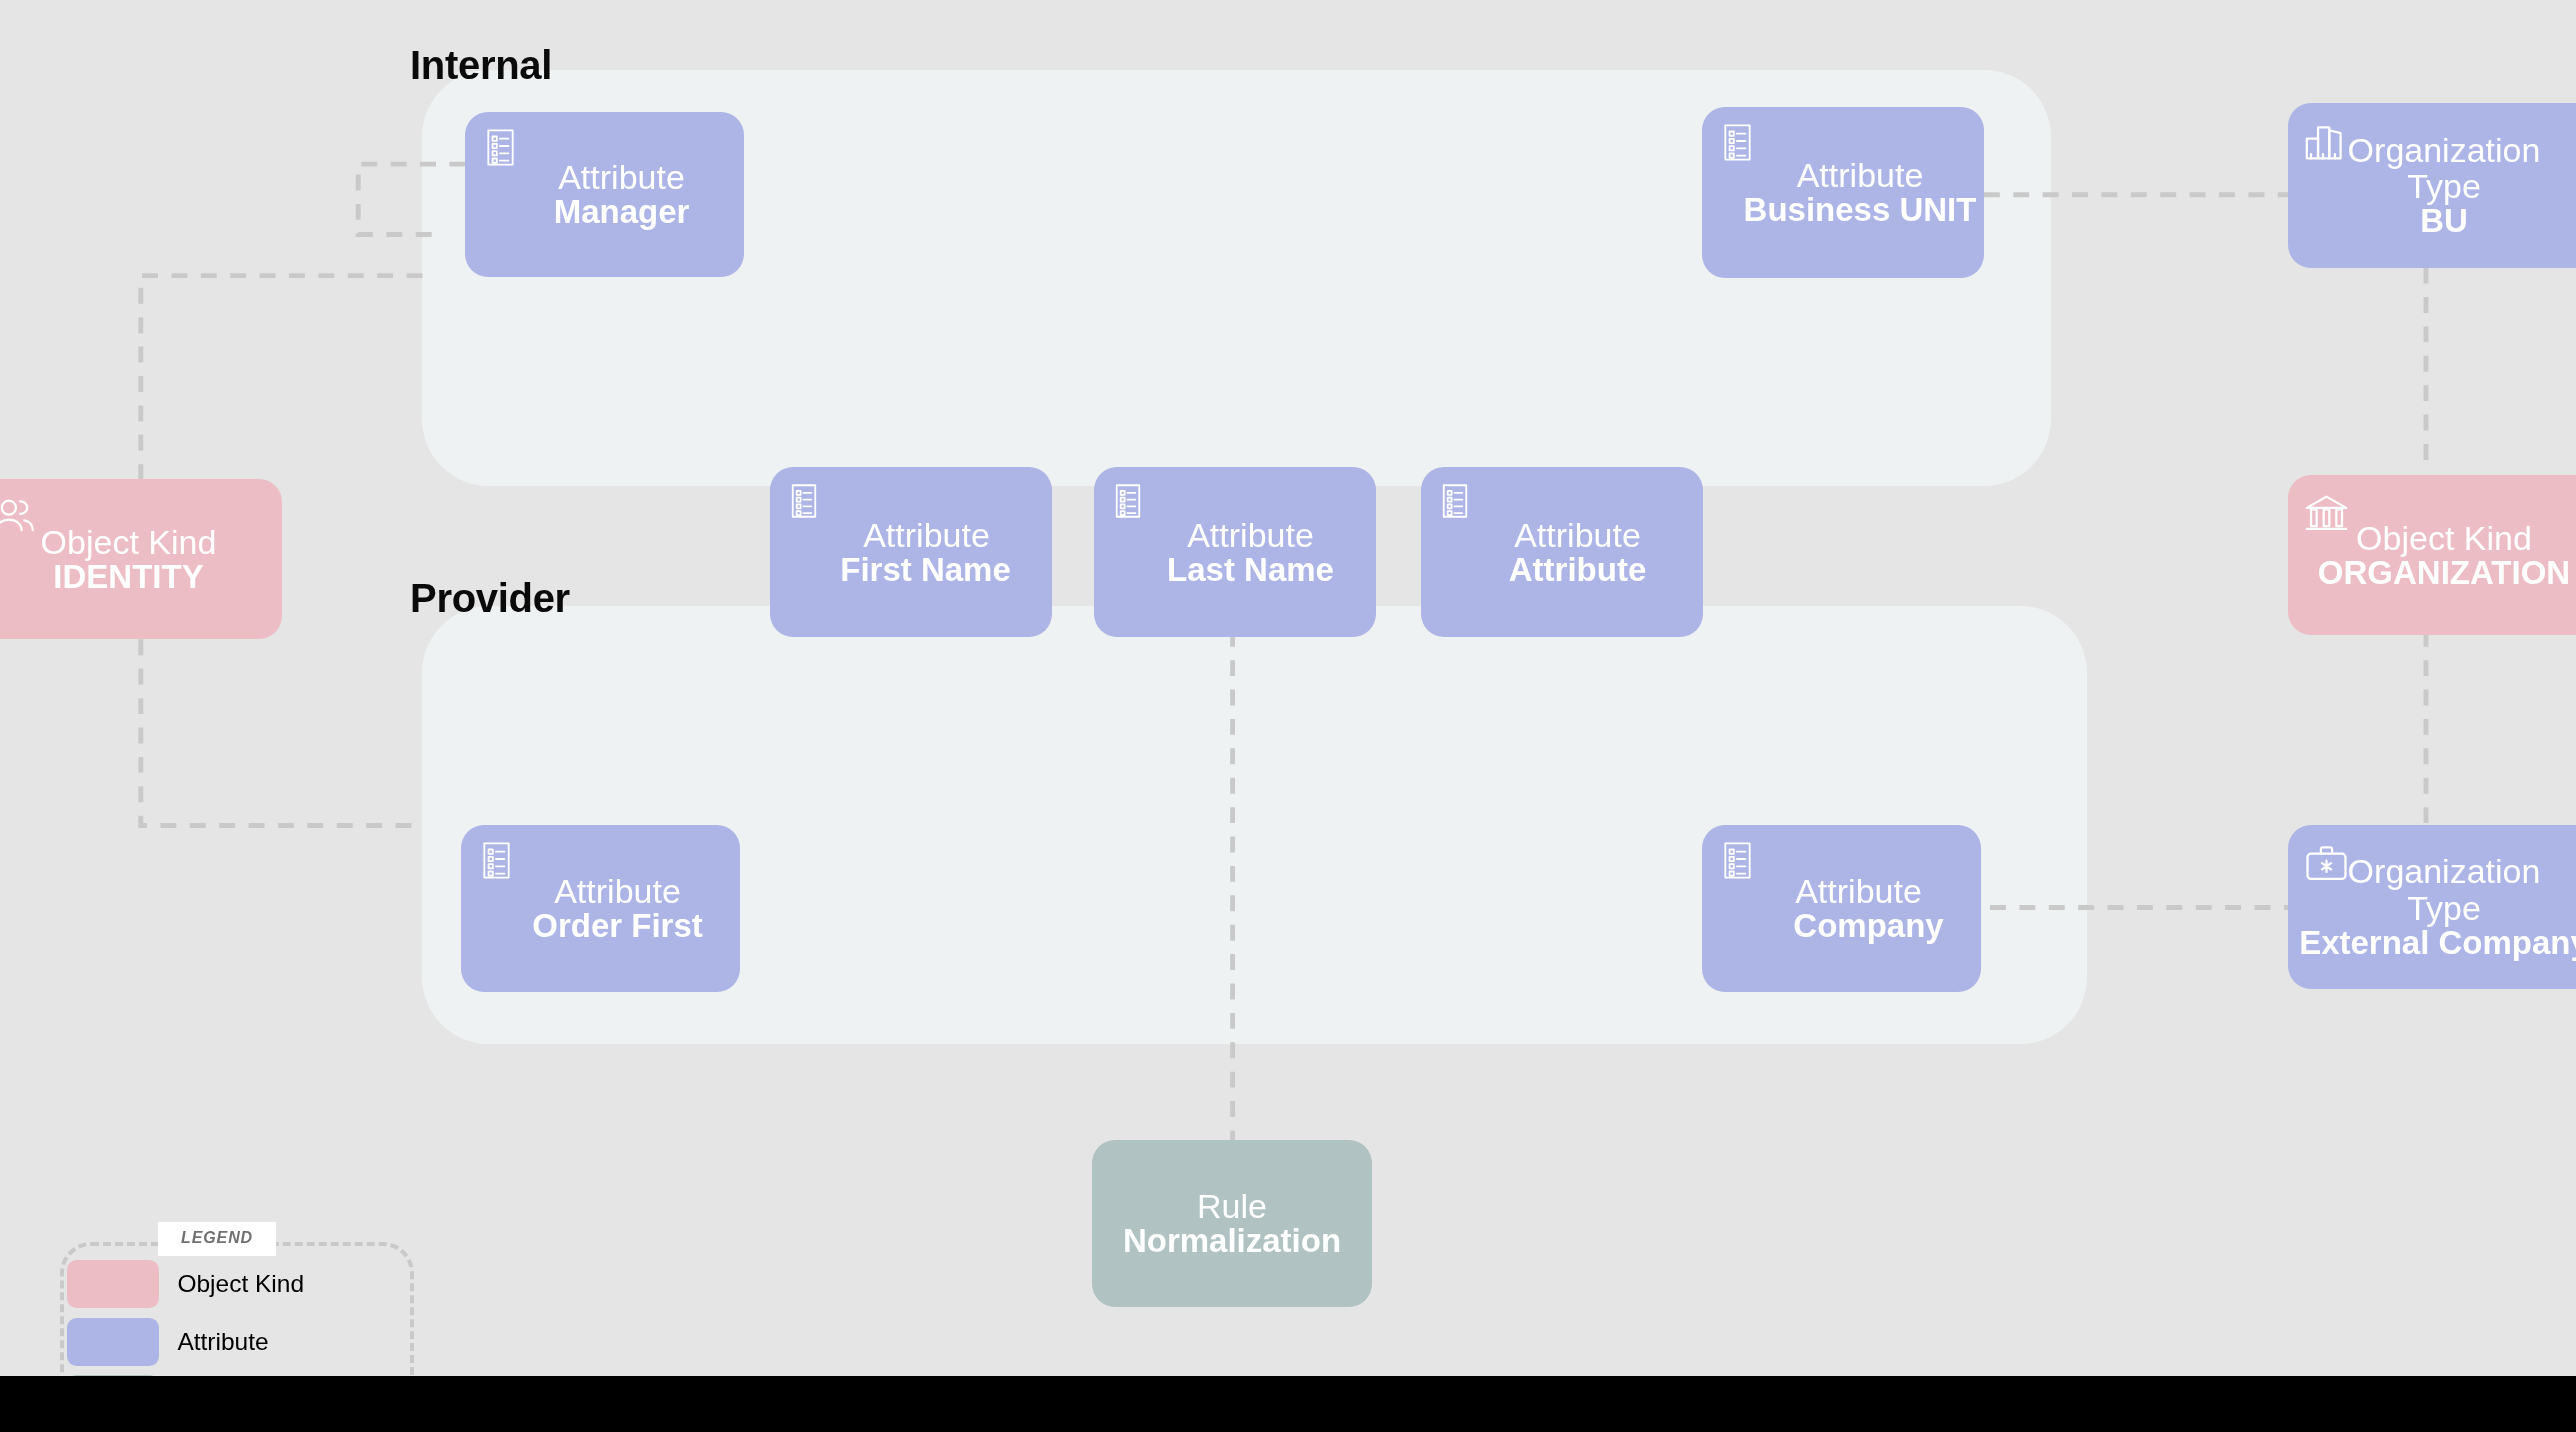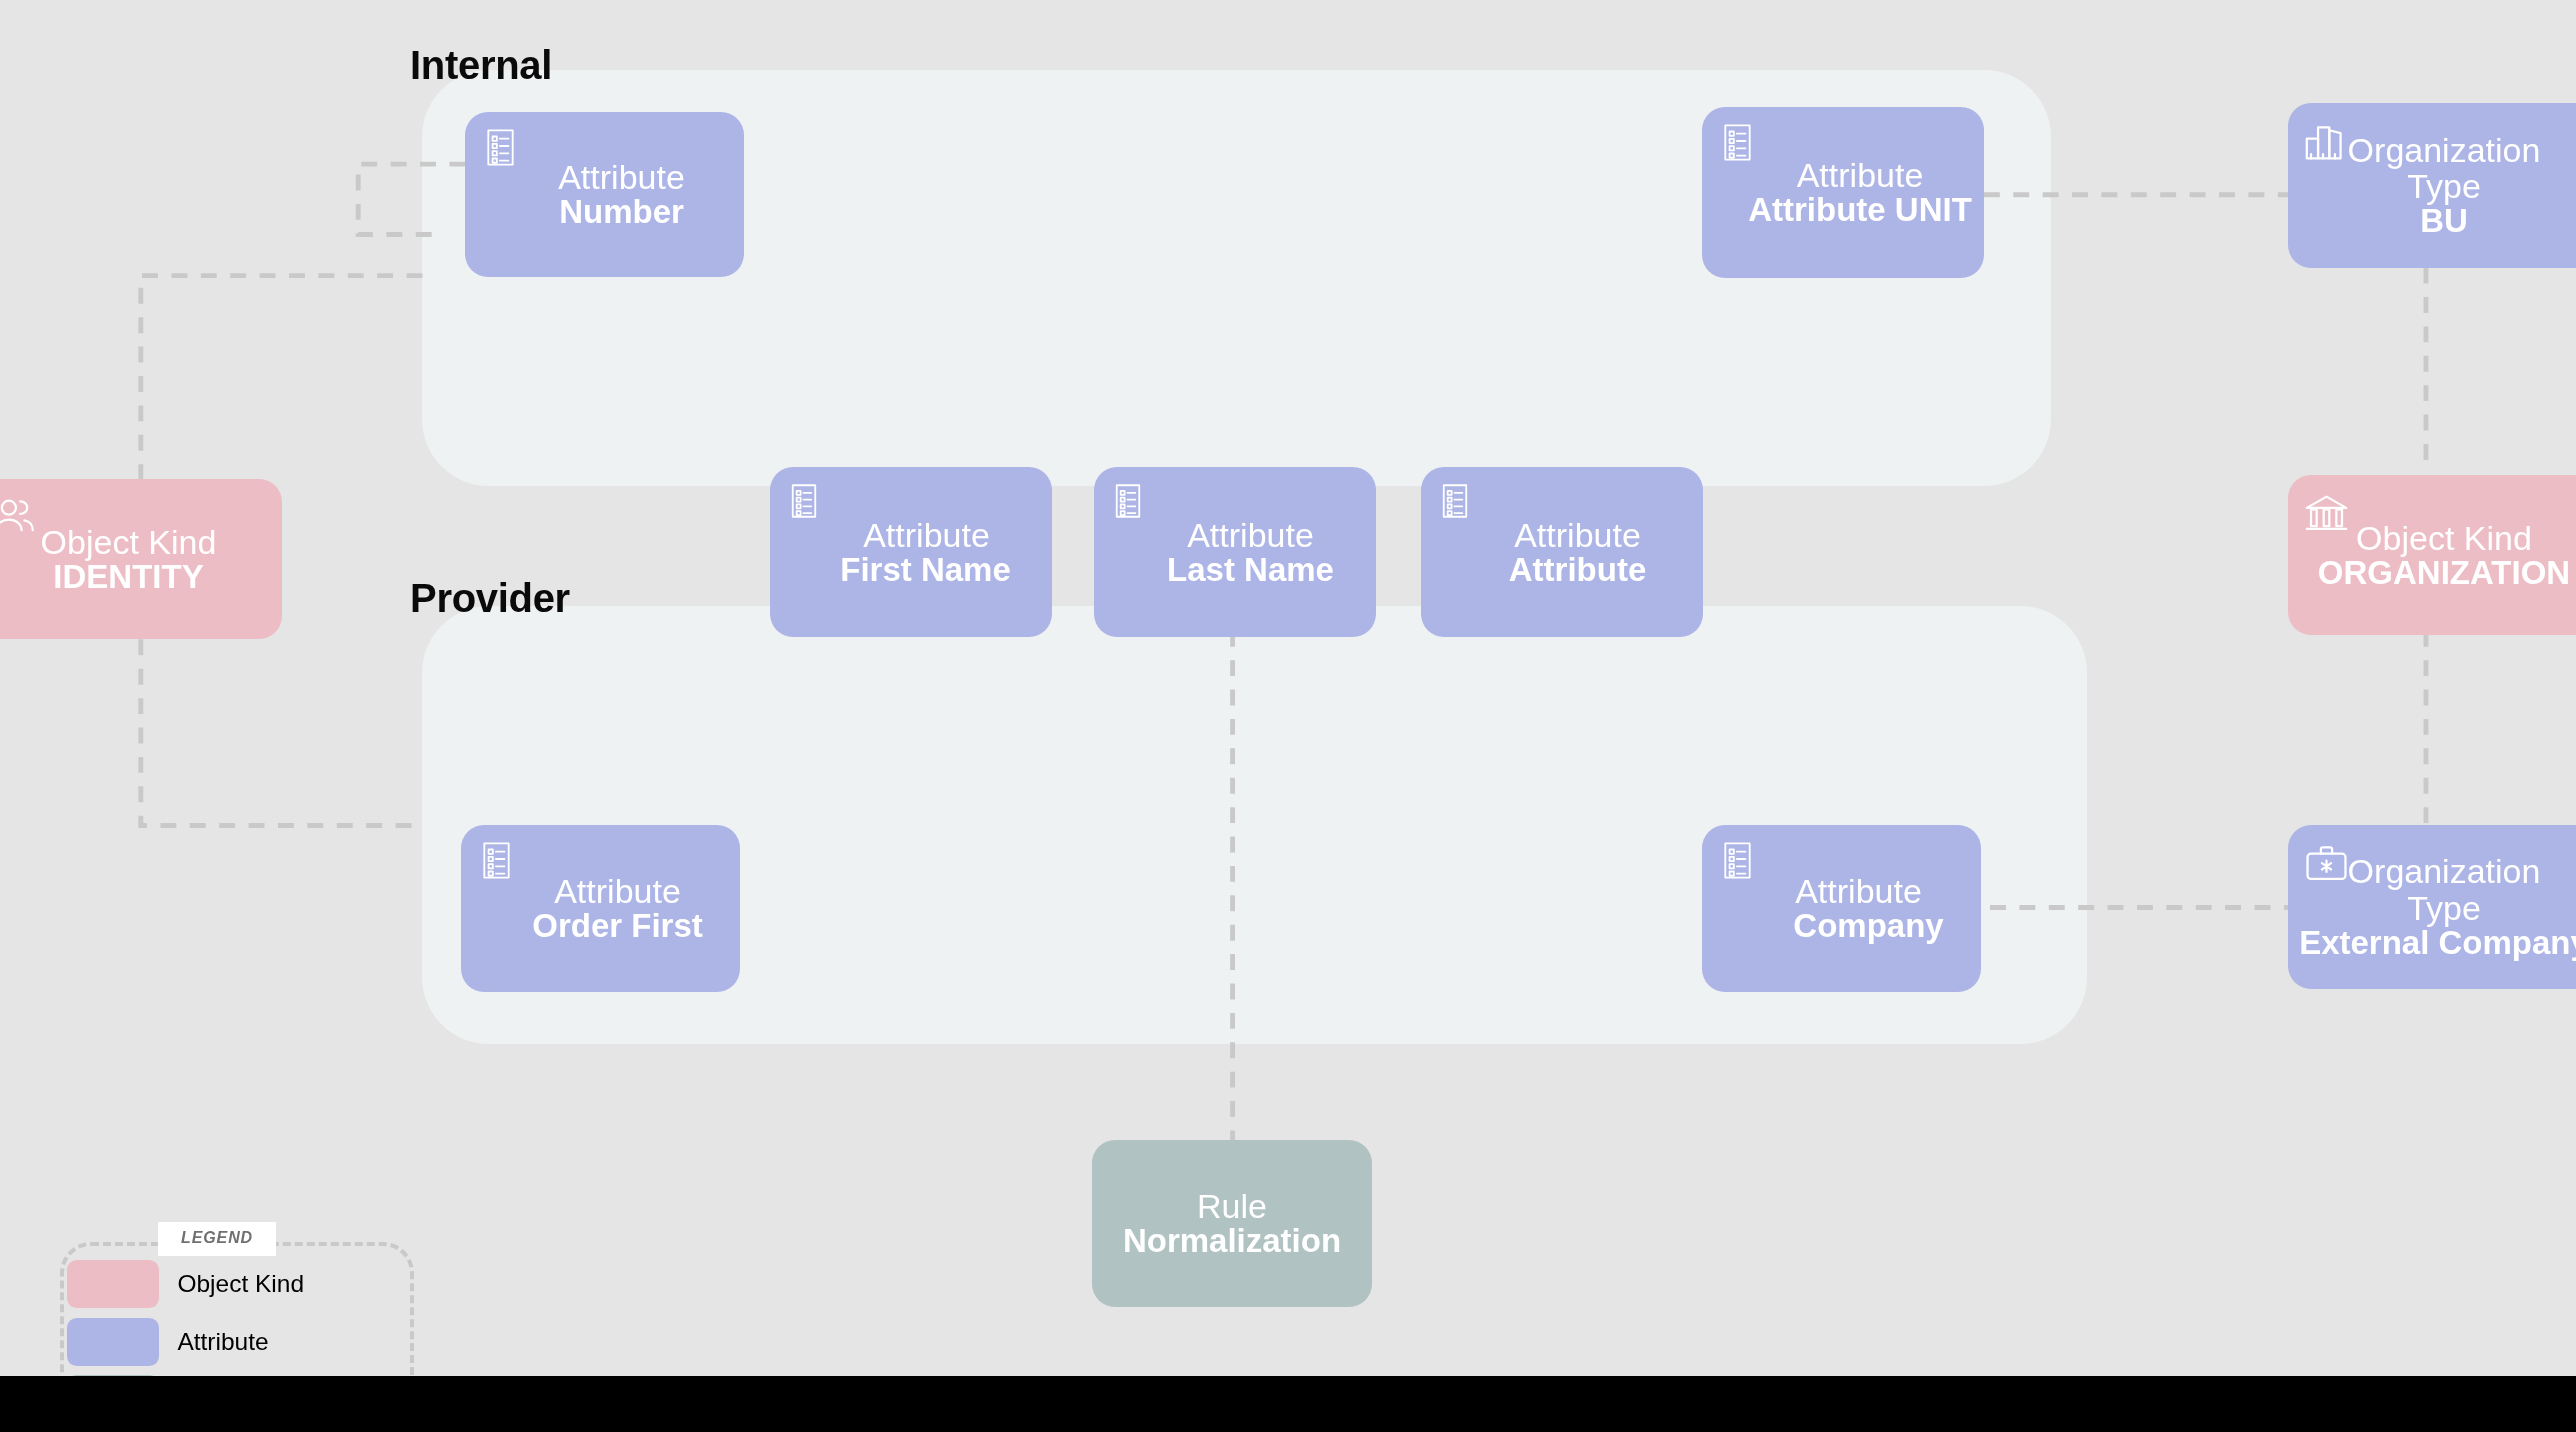--- a/index.html
+++ b/index.html
@@ -228,39 +228,39 @@
           <line x1="31" y1="17.5" x2="45" y2="17.5"></line>
         <rect x="19" y="26" width="7" height="7"></rect>
           <line x1="31" y1="29.5" x2="45" y2="29.5"></line>
         <rect x="19" y="38" width="7" height="7"></rect>
           <line x1="31" y1="41.5" x2="45" y2="41.5"></line>
         <rect x="19" y="50" width="7" height="7"></rect>
           <line x1="31" y1="53.5" x2="45" y2="53.5"></line>
       </svg>
     </span>
     <span class="ttl" style="margin-left:34px;">Attribute</span>
-    <span class="sub" style="margin-left:34px;">Number</span>
+    <span class="sub" style="margin-left:34px;">Manager</span>
   </div>
 
   <div class="node attr" style="left:1702px; top:107px; width:282px; height:171px;">
     <span class="ico">
       <svg viewBox="0 0 64 64" width="39" height="39" fill="none" stroke="#ffffff" stroke-width="3" stroke-linecap="round" stroke-linejoin="round">
         <rect x="12" y="4" width="40" height="56"></rect>
         <rect x="19" y="14" width="7" height="7"></rect>
           <line x1="31" y1="17.5" x2="45" y2="17.5"></line>
         <rect x="19" y="26" width="7" height="7"></rect>
           <line x1="31" y1="29.5" x2="45" y2="29.5"></line>
         <rect x="19" y="38" width="7" height="7"></rect>
           <line x1="31" y1="41.5" x2="45" y2="41.5"></line>
         <rect x="19" y="50" width="7" height="7"></rect>
           <line x1="31" y1="53.5" x2="45" y2="53.5"></line>
       </svg>
     </span>
     <span class="ttl" style="margin-left:34px;">Attribute</span>
-    <span class="sub" style="margin-left:34px;">Attribute UNIT</span>
+    <span class="sub" style="margin-left:34px;">Business UNIT</span>
   </div>
 
   <div class="node attr mid" style="left:770px; top:467px; width:282px; height:170px;">
     <span class="ico">
       <svg viewBox="0 0 64 64" width="36" height="36" fill="none" stroke="#ffffff" stroke-width="3.2" stroke-linecap="round" stroke-linejoin="round">
         <rect x="12" y="4" width="40" height="56"></rect>
         <rect x="19" y="14" width="7" height="7"></rect>
           <line x1="31" y1="17.5" x2="45" y2="17.5"></line>
         <rect x="19" y="26" width="7" height="7"></rect>
           <line x1="31" y1="29.5" x2="45" y2="29.5"></line>

